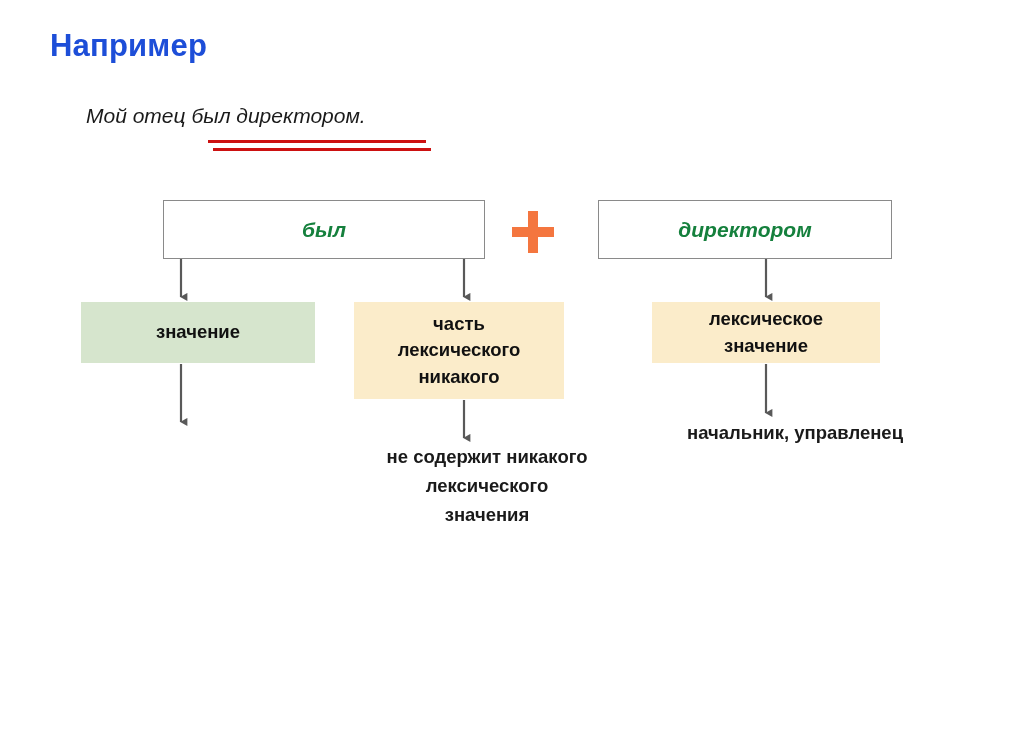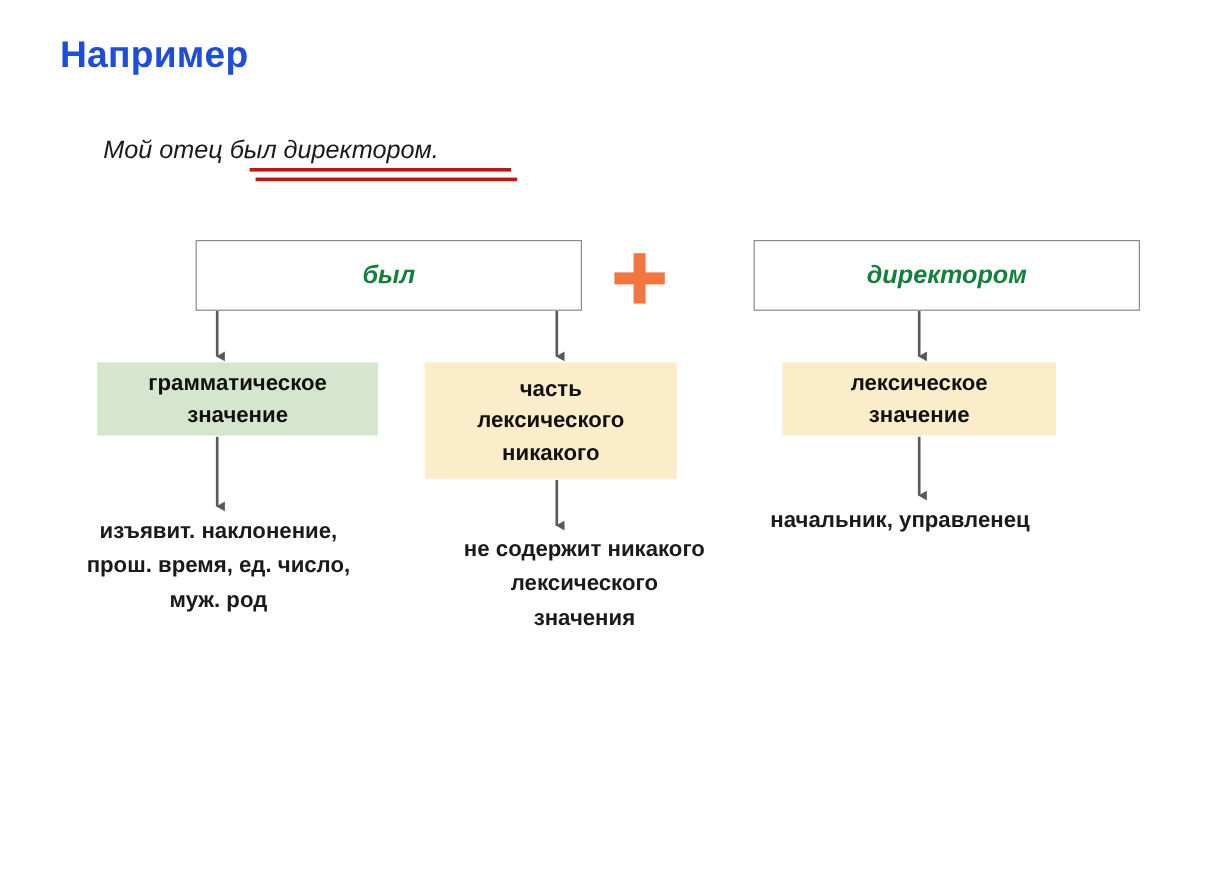--- a/index.html
+++ b/index.html
@@ -29,21 +29,21 @@
     font-weight: bold;
     color: #1d4ed8;
     letter-spacing: 0.2px;
     white-space: nowrap;
   }
 
   
   .sentence {
     position: absolute;
     left: 86px;
-    top: 114px;
+    top: 104px;
     font-size: 21px;
     font-style: italic;
     color: #1a1a1a;
     white-space: nowrap;
   }
   .sentence .plain { }
   .sentence .underlined {
     position: relative;
     display: inline-block;
   }
@@ -72,21 +72,21 @@
     background: #ffffff;
     display: flex;
     align-items: center;
     justify-content: center;
     font-size: 21px;
     font-weight: bold;
     font-style: italic;
     color: #15803d;
   }
   #box-byl       { left: 163px; top: 200px; width: 322px; height: 59px; }
-  #box-direktorom{ left: 628px; top: 200px; width: 322px; height: 59px; }
+  #box-direktorom{ left: 598px; top: 200px; width: 294px; height: 59px; }
 
   .tintbox {
     position: absolute;
     box-sizing: border-box;
     display: flex;
     flex-direction: column;
     align-items: center;
     justify-content: center;
     text-align: center;
     font-size: 18.5px;
@@ -118,21 +118,21 @@
   .leaf {
     position: absolute;
     text-align: center;
     font-size: 18.5px;
     font-weight: bold;
     color: #1a1a1a;
     line-height: 1.58;
   }
   #leaf-gram { left: 66px;  top: 427px; width: 232px; }
   #leaf-part { left: 360px; top: 442px; width: 210px; margin-left: 22px; }
-  #leaf-lex  { left: 636px; top: 418px; width: 228px; }
+  #leaf-lex  { left: 681px; top: 418px; width: 228px; }
 
   
   #wires {
     position: absolute;
     left: 0; top: 0;
     width: 1024px; height: 731px;
     pointer-events: none;
   }
 </style>
 </head>
@@ -173,34 +173,32 @@
   <div class="wbox" id="box-byl">был</div>
 
   <div class="plus">
     <i class="h"></i>
     <i class="v"></i>
   </div>
 
   <div class="wbox" id="box-direktorom">директором</div>
 
   <div class="tintbox" id="box-gram">
-    <span>грамматическое</span>
     <span>значение</span>
   </div>
 
   <div class="tintbox" id="box-part">
     <span>часть</span>
     <span>лексического</span>
     <span>никакого</span>
   </div>
 
   <div class="tintbox" id="box-lex">
     <span>лексическое</span>
     <span>значение</span>
   </div>
 
-  <div class="leaf" id="leaf-gram">изъявит. наклонение, прош. время, ед. число, муж. род</div>
 
   <div class="leaf" id="leaf-part">не содержит никакого лексического значения</div>
 
   <div class="leaf" id="leaf-lex">начальник, управленец</div>
 
 </div>
 
 </body></html>

